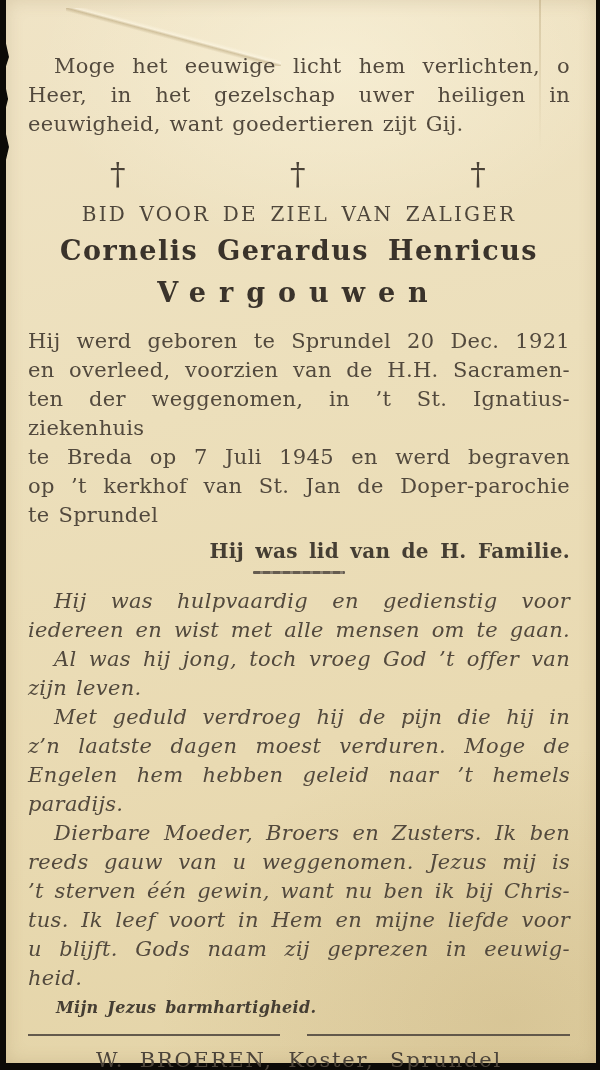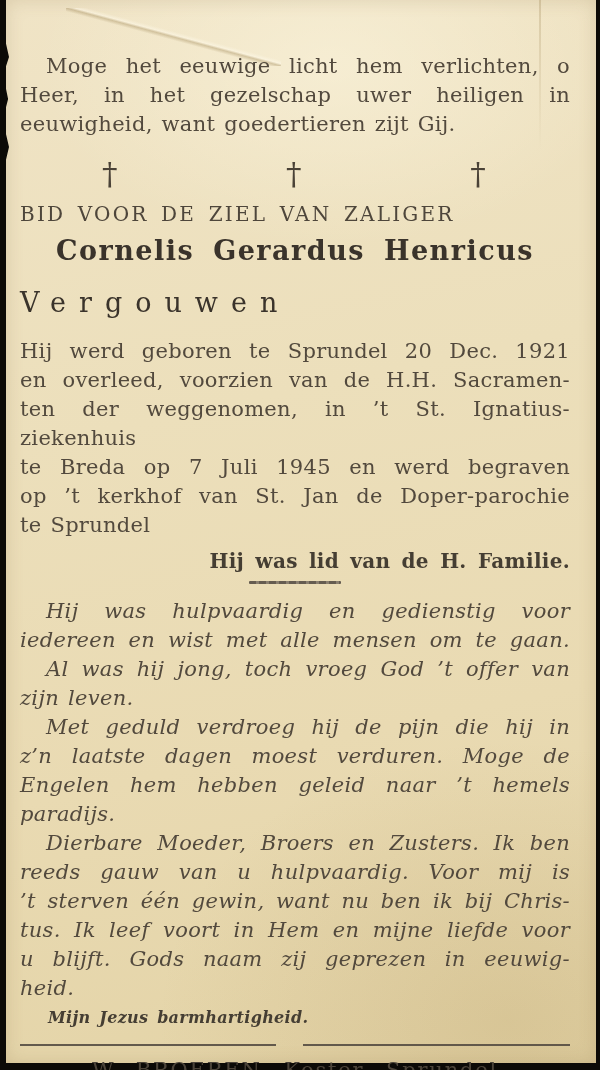--- a/index.html
+++ b/index.html
@@ -38,50 +38,50 @@
     position:absolute; left:60px; top:8px; width:215px; height:58px;
     background:linear-gradient(to top right, rgba(0,0,0,0) 47%, rgba(150,125,75,0.35) 50%, rgba(255,250,235,0.5) 52%, rgba(0,0,0,0) 55%);
     pointer-events:none;
   }
   .crease-right{
     position:absolute; right:55px; top:0; width:2px; height:150px;
     background:linear-gradient(to bottom, rgba(150,125,75,0.28), rgba(150,125,75,0));
   }
   .content{
     position:absolute; inset:0;
-    padding:52px 26px 0 14px;
+    padding:52px 26px 0 22px;
     color:var(--ink);
     font-size:21px;
     letter-spacing:0.3px;
     word-spacing:2px;
   }
   .tl{line-height:29px; white-space:nowrap;}
   .wrapok{white-space:normal;}
   .j{text-align:justify; text-align-last:justify; white-space:normal;}
   .ind{text-indent:26px;}
   .center{text-align:left; white-space:normal;}
   .crosses{
     display:flex; justify-content:space-between;
     padding:0 84px 0 82px;
     margin-top:16px; height:40px;
     font-size:31px; line-height:38px; color:#4a4237;
   }
   .intro{
-    margin-top:6px; 
+    margin-top:6px; text-align:center;
     font-size:20px; letter-spacing:2.2px; word-spacing:4px;
     line-height:26px; color:#4e463b;
   }
   .name1{
     margin-top:4px; text-align:center;
     font-size:27px; font-weight:bold; letter-spacing:1.5px; word-spacing:8px;
     line-height:40px; color:var(--ink-dark);
   }
   .name2{
-    margin-top:12px; 
-    font-size:27px; font-weight:normal; letter-spacing:13px;
+    margin-top:2px; text-align:center;
+    font-size:27px; font-weight:bold; letter-spacing:13px;
     line-height:40px; color:var(--ink-dark);
   }
   .bio{margin-top:14px;}
   .membership{
     margin-top:8px; text-align:right; font-weight:bold;
     font-size:20px; line-height:26px; word-spacing:4px; color:#453e33;
   }
   .ornament{
     width:92px; height:3px; margin:7px auto 0;
     background:repeating-linear-gradient(90deg,#655c50 0 7px,#8a8070 7px 10px);
@@ -149,21 +149,21 @@
 
         <div class="tl j ind">Al was hij jong, toch vroeg God ’t offer van</div>
         <div class="tl wrapok">zijn leven.</div>
 
         <div class="tl j ind">Met geduld verdroeg hij de pijn die hij in</div>
         <div class="tl j">z’n laatste dagen moest verduren. Moge de</div>
         <div class="tl j">Engelen hem hebben geleid naar ’t hemels</div>
         <div class="tl wrapok">paradijs.</div>
 
         <div class="tl j ind">Dierbare Moeder, Broers en Zusters. Ik ben</div>
-        <div class="tl j">reeds gauw van u hulpvaardig. Voor mij is</div>
+        <div class="tl j">reeds gauw van u weggenomen. Jezus mij is</div>
         <div class="tl j">’t sterven één gewin, want nu ben ik bij Chris-</div>
         <div class="tl j">tus. Ik leef voort in Hem en mijne liefde voor</div>
         <div class="tl j">u blijft. Gods naam zij geprezen in eeuwig-</div>
         <div class="tl wrapok">heid.</div>
 
         <div class="tl closing">Mijn Jezus barmhartigheid.</div>
       </div>
 
       <div class="rules">
         <div class="rule rule-left"></div>

